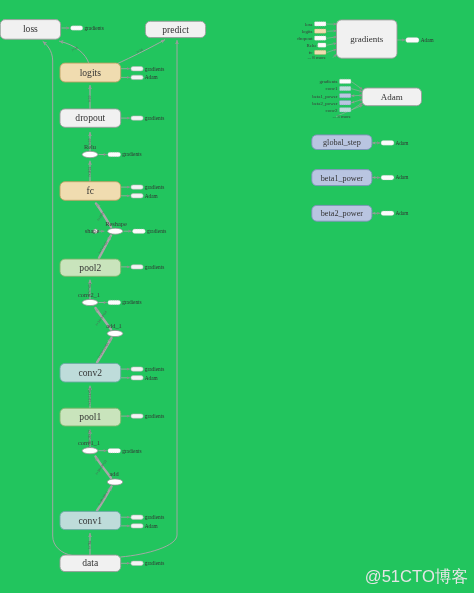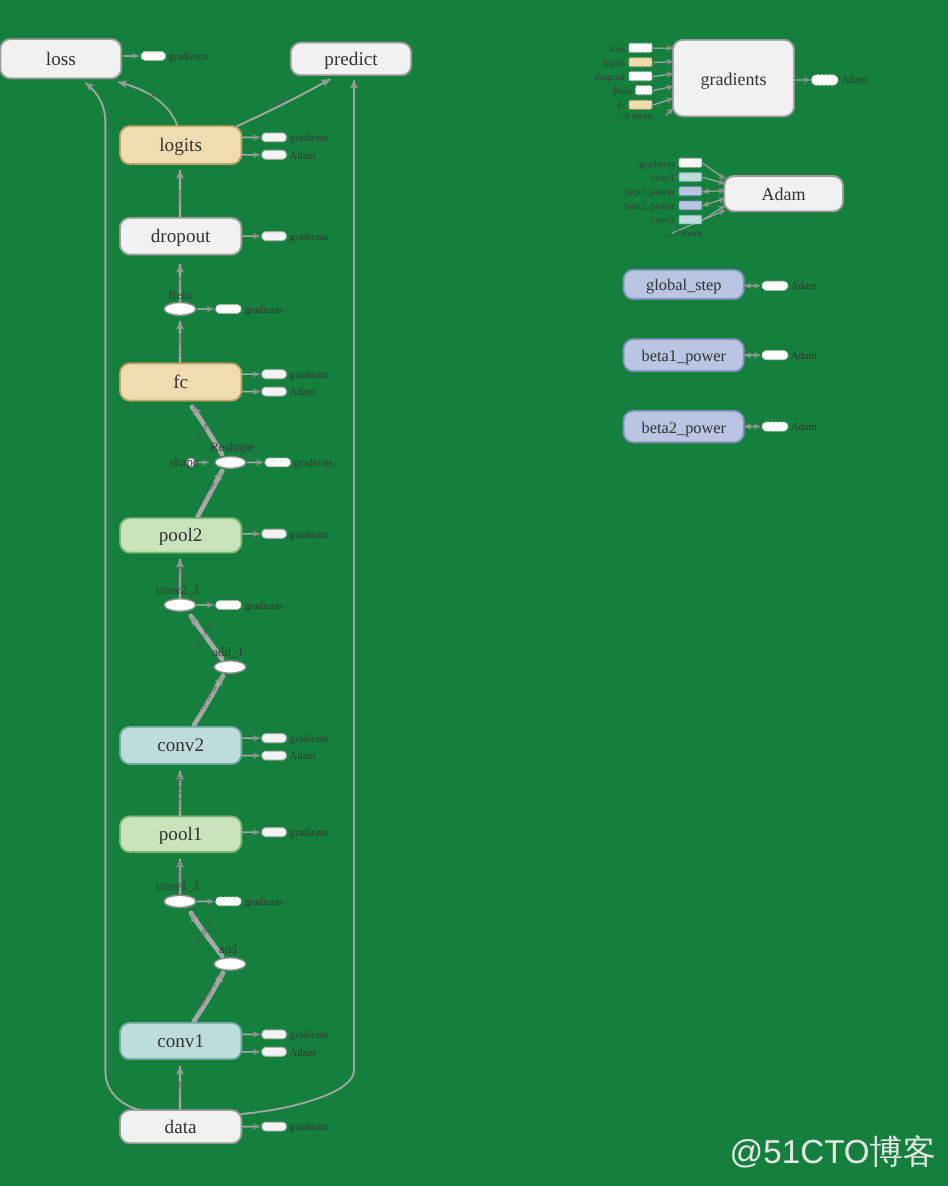--- a/index.html
+++ b/index.html
@@ -1,17 +1,17 @@
 <!DOCTYPE html>
 <html><head>
 <meta charset="utf-8">
 <style>
   html,body{margin:0;padding:0;background:#ffffff;}
   body{width:474px;height:593px;overflow:hidden;font-family:"Liberation Serif",serif;}
-  #stage{position:relative;width:474px;height:593px;background:#15803d;}
+  #stage{position:relative;width:474px;height:593px;background:#22c55e;}
   svg#canvas{position:absolute;left:0;top:0;}
   text{dominant-baseline:alphabetic;}
   .node-label{fill:#333333;text-anchor:middle;font-family:"Liberation Serif",serif;}
   .op-label{fill:#3a3a3a;text-anchor:middle;font-family:"Liberation Serif",serif;font-size:6.4px;}
   .annex-label{fill:#333333;font-family:"Liberation Serif",serif;font-size:5.3px;}
   .in-label{fill:#3a3a3a;font-family:"Liberation Serif",serif;font-size:4.9px;text-anchor:end;}
   .edge-label{fill:#555;font-family:"Liberation Serif",serif;font-size:3.4px;text-anchor:middle;}
   .wm{fill:#e5e5e5;font-family:"Liberation Sans",sans-serif;font-size:16.6px;}
 </style>
 </head>

